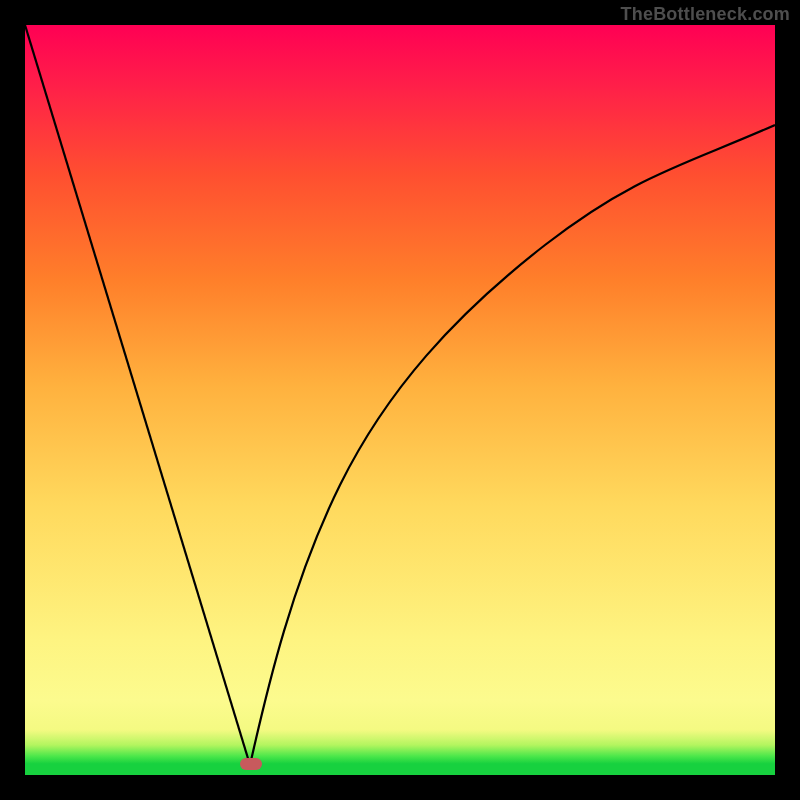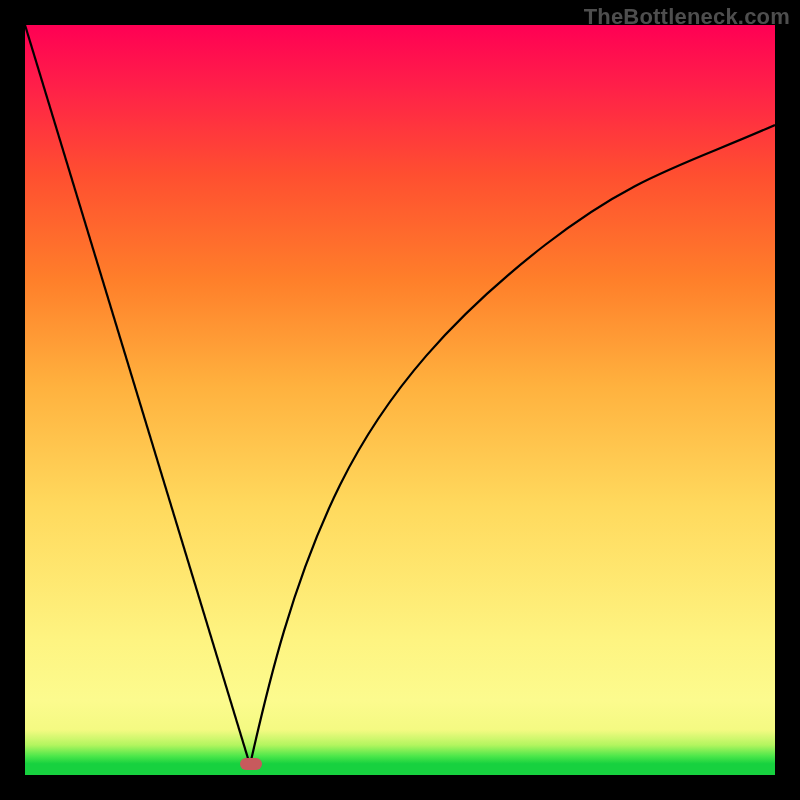--- a/index.html
+++ b/index.html
@@ -36,21 +36,21 @@
       #ff4f30 80%,
       #ff1f49 92%,
       #ff0054 100%
     );
   }
   .watermark {
     position: absolute;
     top: 4px;
     right: 10px;
     color: #4e4e4e;
-    font-size: 22px;
+    font-size: 18px;
     font-weight: bold;
     letter-spacing: 0.2px;
   }
   svg.curve {
     position: absolute;
     left: 0;
     top: 0;
   }
   .dip-marker {
     position: absolute;

